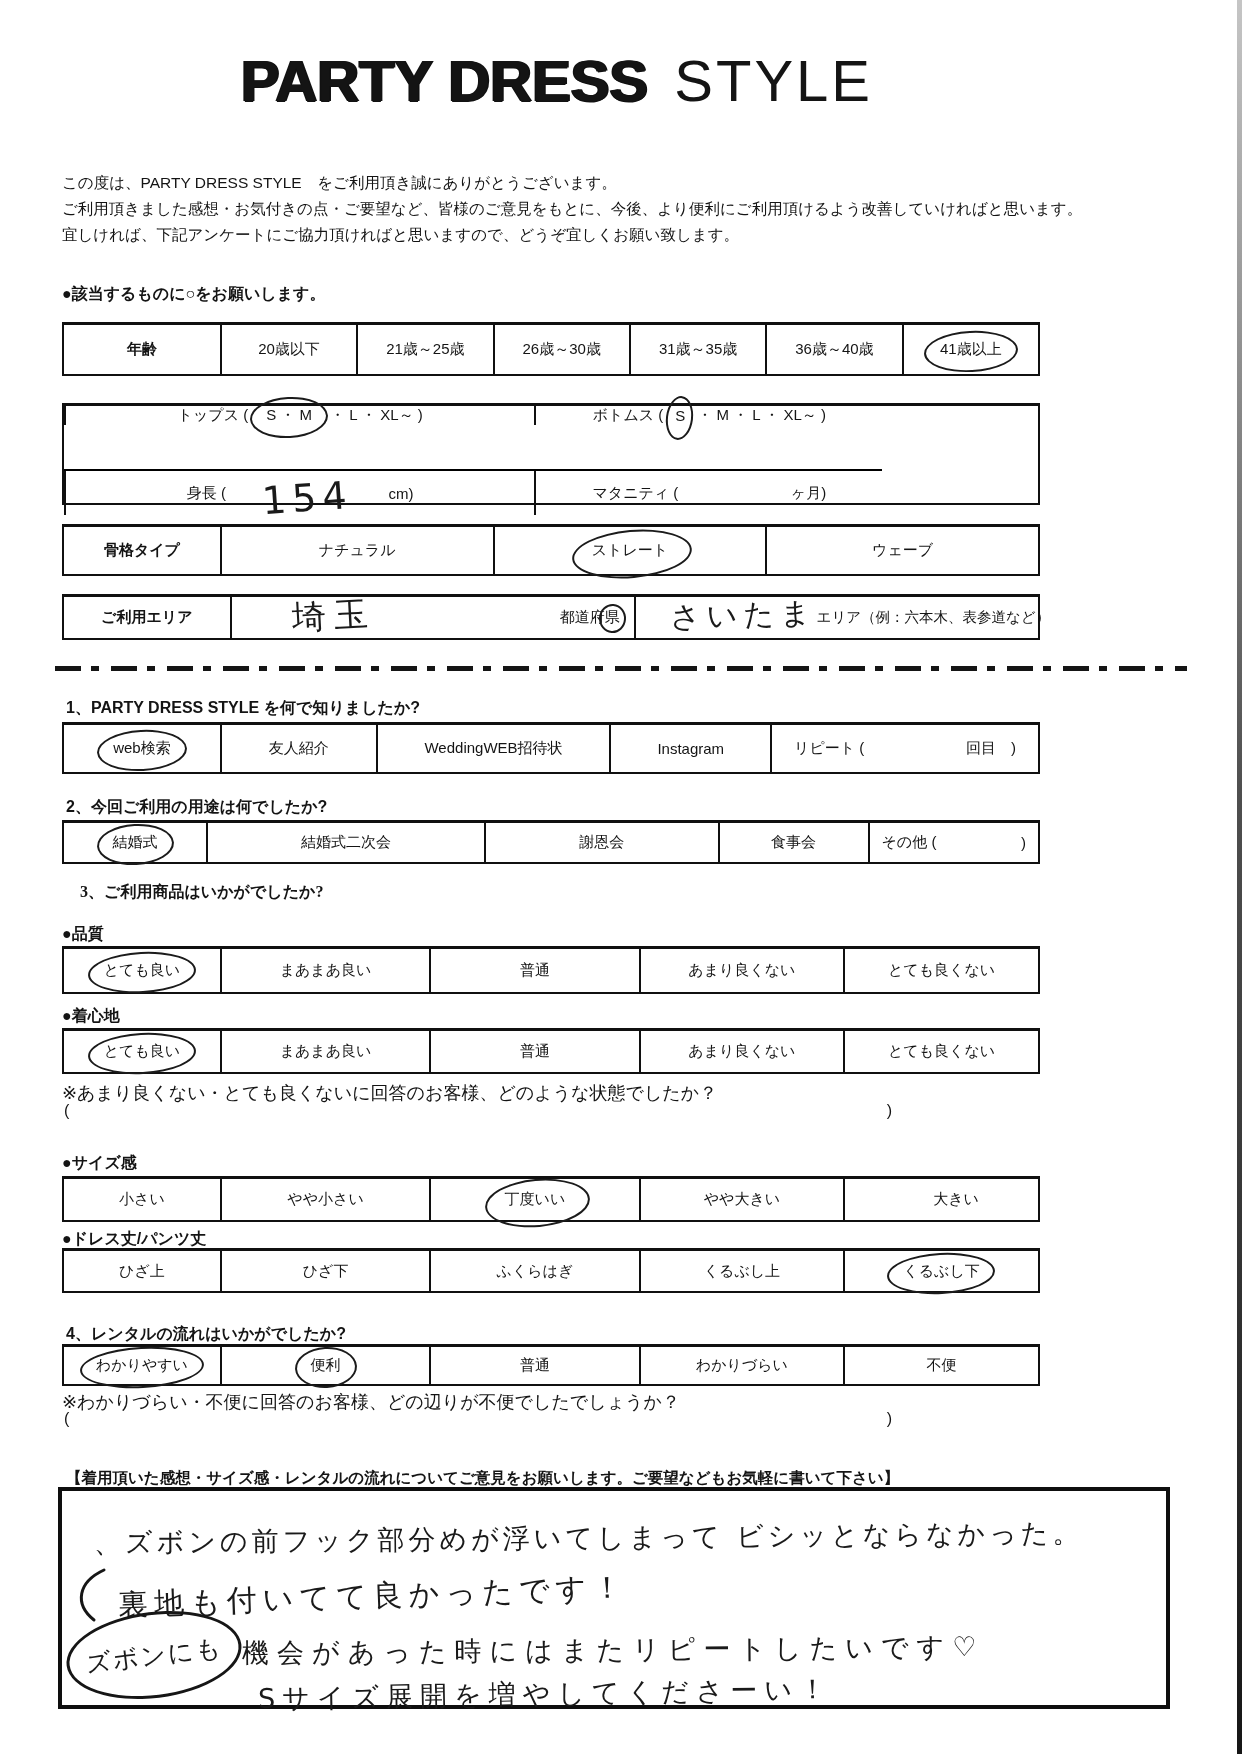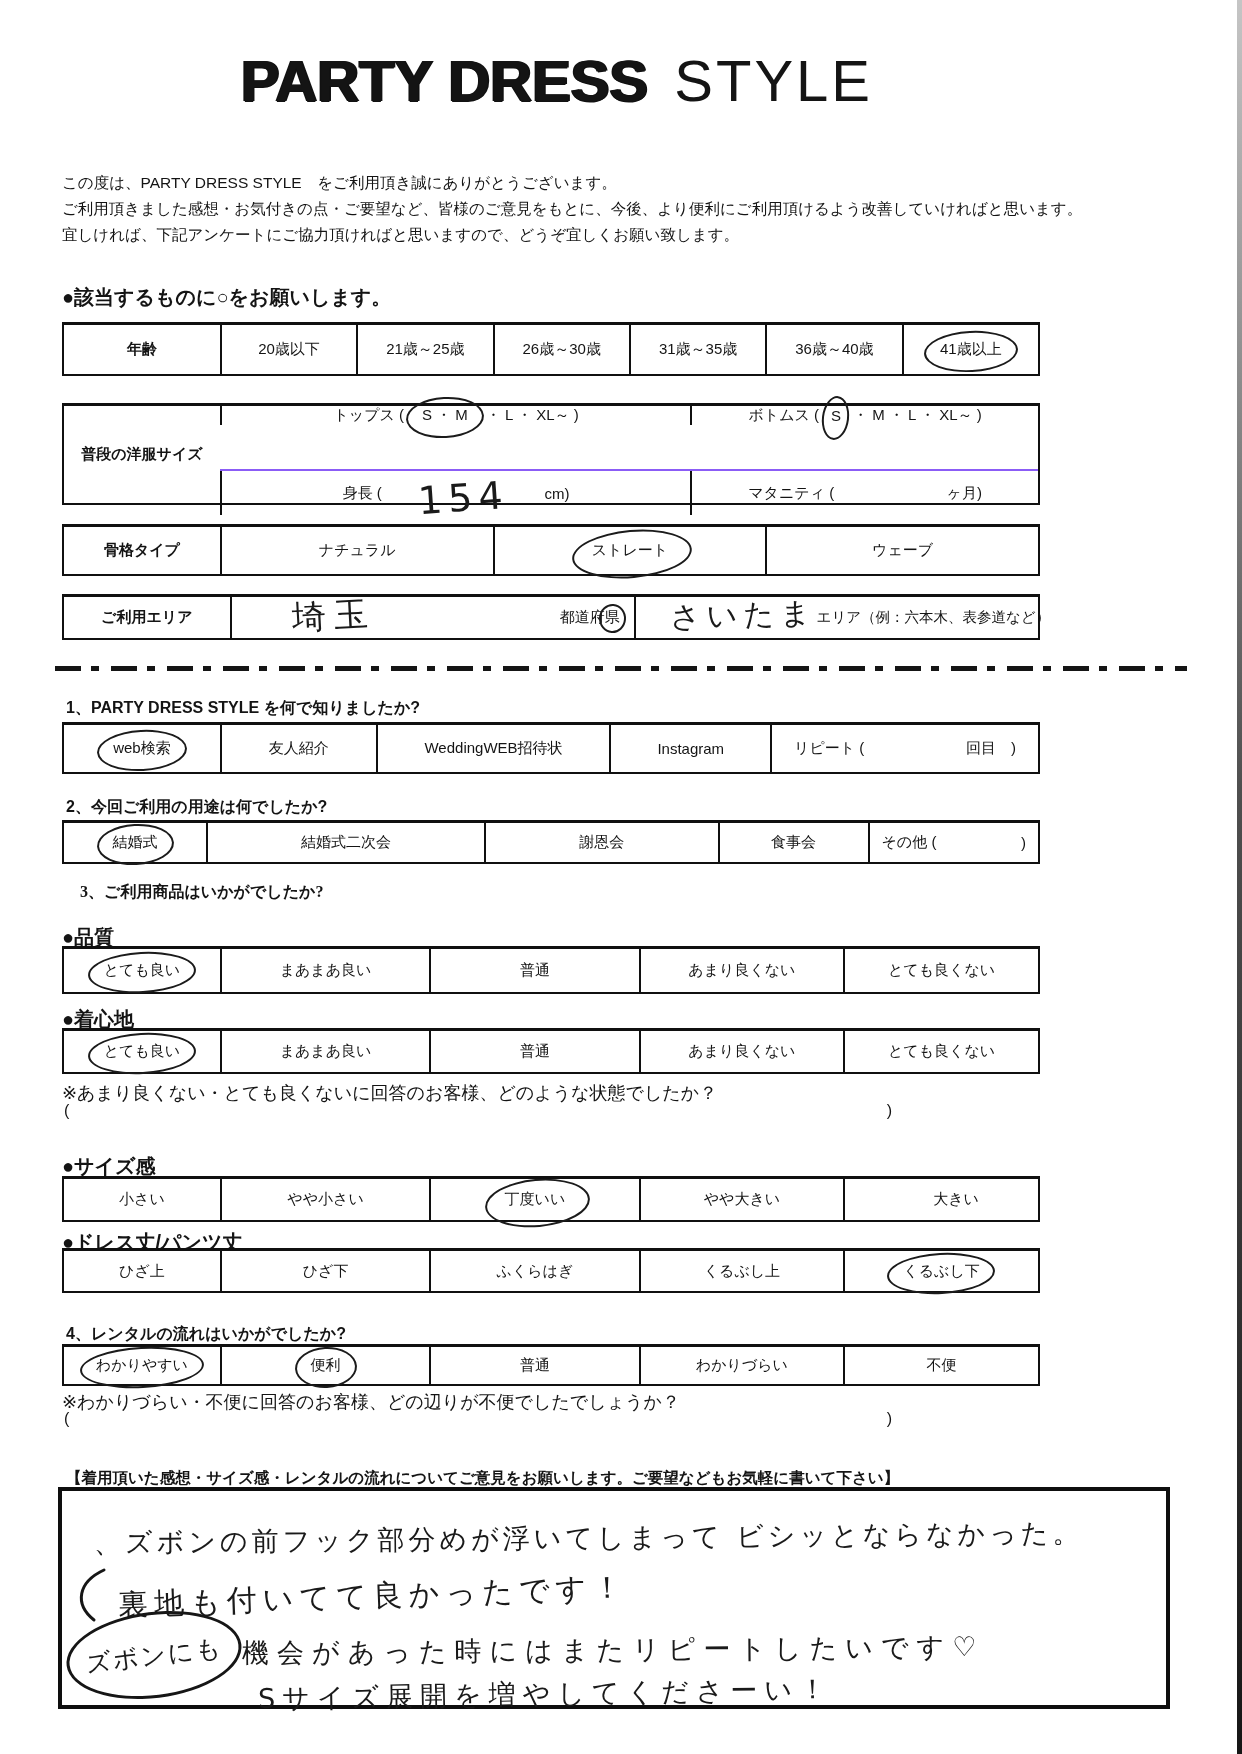--- a/index.html
+++ b/index.html
@@ -9,34 +9,34 @@
     overflow:hidden;margin:0 auto;
   }
   
   .title{position:absolute;top:48px;left:0;width:1114px;text-align:center;
     font-size:58px;line-height:66px;white-space:nowrap;letter-spacing:0;}
   .title .tb{font-weight:bold;text-shadow:1.4px 0 0 #111,-1.4px 0 0 #111,0 .8px 0 #111;}
   .title .tl{font-weight:normal;letter-spacing:3px;margin-left:10px;}
   
   .intro{position:absolute;left:62px;top:170px;width:1130px;font-size:15.5px;line-height:26px;}
   .hline{position:absolute;font-size:16px;font-weight:bold;white-space:nowrap;}
-  .bullet{position:absolute;font-size:20px;font-weight:bold;white-space:nowrap;}
+  .bullet{position:absolute;font-size:16px;font-weight:bold;white-space:nowrap;}
   .note{position:absolute;font-size:18px;white-space:nowrap;}
   .parens{position:absolute;left:64px;width:828px;display:flex;justify-content:space-between;font-size:16px;}
   
   .tbl{position:absolute;display:flex;align-items:stretch;background:#fff;
     border:2px solid #101010;border-top-width:3.5px;box-sizing:border-box;}
   .cell{box-sizing:border-box;display:flex;align-items:center;justify-content:center;
     border-left:2px solid #101010;font-size:15px;text-align:center;position:relative;
     padding:0 4px;white-space:nowrap;}
   .cell.nb{border-left:none;}
   .cell.lab{font-weight:bold;border-radius:19px;}
   .vcol{display:flex;flex-direction:column;box-sizing:border-box;}
   .trow{display:flex;flex:1;box-sizing:border-box;}
-  .trow + .trow{border-top:2px solid #8b5cf6;}
+  .trow + .trow{border-top:2px solid #000000;}
   
   .circ{position:relative;display:inline-block;}
   .circ::after{content:"";position:absolute;left:-16px;right:-16px;top:-9px;bottom:-13px;
     border:2.6px solid #1b1b1b;border-radius:50%;transform:rotate(-3deg);pointer-events:none;}
   .circ.tall::after{left:-9px;right:-8px;top:-11px;bottom:-16px;transform:rotate(7deg);}
   .circ.tiny::after{left:-6px;right:-6px;top:-4px;bottom:-6px;transform:rotate(4deg);}
   .circ.big::after{left:-20px;right:-24px;top:-11px;bottom:-18px;transform:rotate(-5deg);}
   
   .hand{font-family:"DejaVu Sans",sans-serif;color:#1a1a1a;font-weight:normal;}
   .hw-line{position:absolute;font-size:27px;letter-spacing:4px;white-space:nowrap;}
@@ -85,21 +85,20 @@
       </div>
     <div class="cell" style="width:14%;">
         <span>36歳～40歳</span>
       </div>
     <div class="cell" style="width:14%;">
         <span class="circ">41歳以上</span>
       </div>
   </div>
 
   <div class="tbl" style="left:62px;top:403px;width:978px;height:102px;">
-    <div class="cell lab nb" style="width:16%;">普段の洋服サイズ</div>
     <div class="vcol" style="width:84%;gap:44px;">
       <div class="trow">
         <div class="cell" style="width:57.5%;">
           <span>トップス (</span>
           <span class="circ" style="margin:0 18px;">S ・  M</span>
           <span>・ L ・ XL～ )</span>
         </div>
         <div class="cell" style="width:42.5%;">
           <span>ボトムス  (</span>
           <span class="circ tall" style="margin:0 12px;">S</span>

